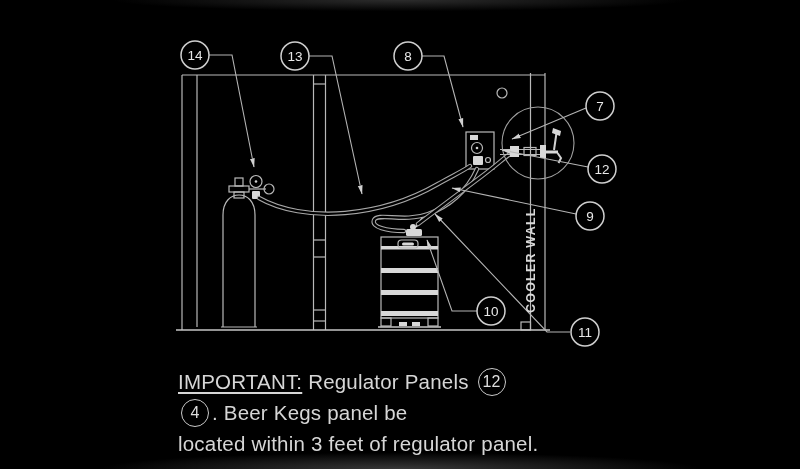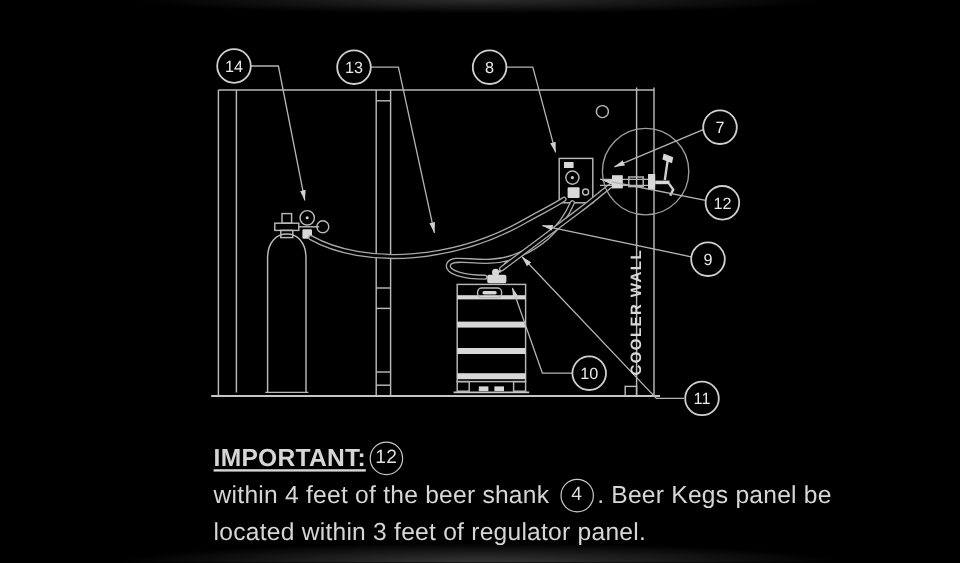--- a/index.html
+++ b/index.html
@@ -22,21 +22,21 @@
   .hose-out{stroke:#a8a8a8;stroke-width:4.4;fill:none;stroke-linecap:round;}
   .hose-in{stroke:#000;stroke-width:2.2;fill:none;stroke-linecap:round;}
   .fillpart{fill:#d8d8d8;stroke:none;}
   .cooler-text{fill:#d9d9d9;font-size:12.5px;font-weight:bold;letter-spacing:1.2px;font-family:"Liberation Sans",sans-serif;}
   .note{
     position:absolute;left:178px;top:366px;color:#d6d6d6;
     font-size:20.5px;line-height:31px;letter-spacing:0.2px;
   }
   .note-line{display:flex;align-items:center;height:31px;white-space:pre;}
   .note-line span{white-space:pre;}
-  .heading{font-weight:bold;text-decoration:underline;text-decoration-thickness:2px;text-underline-offset:3px;}
+  .heading{font-weight:normal;text-decoration:underline;text-decoration-thickness:2px;text-underline-offset:3px;}
   .badge{
     width:26px;height:26px;border:1.6px solid #c9c9c9;border-radius:50%;
     display:inline-flex;align-items:center;justify-content:center;
     font-size:16px;flex:0 0 auto;margin:0 3px;color:#dedede;
   }
 </style>
 </head>
 <body>
 
 <div class="stage">
@@ -189,22 +189,22 @@
     <g>
       <circle class="callout-circle" cx="585" cy="332" r="14"></circle>
       <text class="callout-num" x="585" y="336.8">11</text>
     </g>
 
     <text class="cooler-text" transform="translate(534.5,313) rotate(-90)">COOLER WALL</text>
   </svg>
 
   <div class="note">
     <div class="note-line">
-      <span class="heading">IMPORTANT:</span><span class="badge">12</span>
+      <span class="heading">IMPORTANT:</span><span> Regulator Panels </span><span class="badge">12</span>
     </div>
     <div class="note-line">
-      <span>within 4 feet of the beer shank </span><span class="badge">4</span><span>. Beer Kegs panel be</span>
+      <span class="badge">4</span><span>. Beer Kegs panel be</span>
     </div>
     <div class="note-line">
       <span>located within 3 feet of regulator panel.</span>
     </div>
   </div>
 </div>
 
 </body></html>

